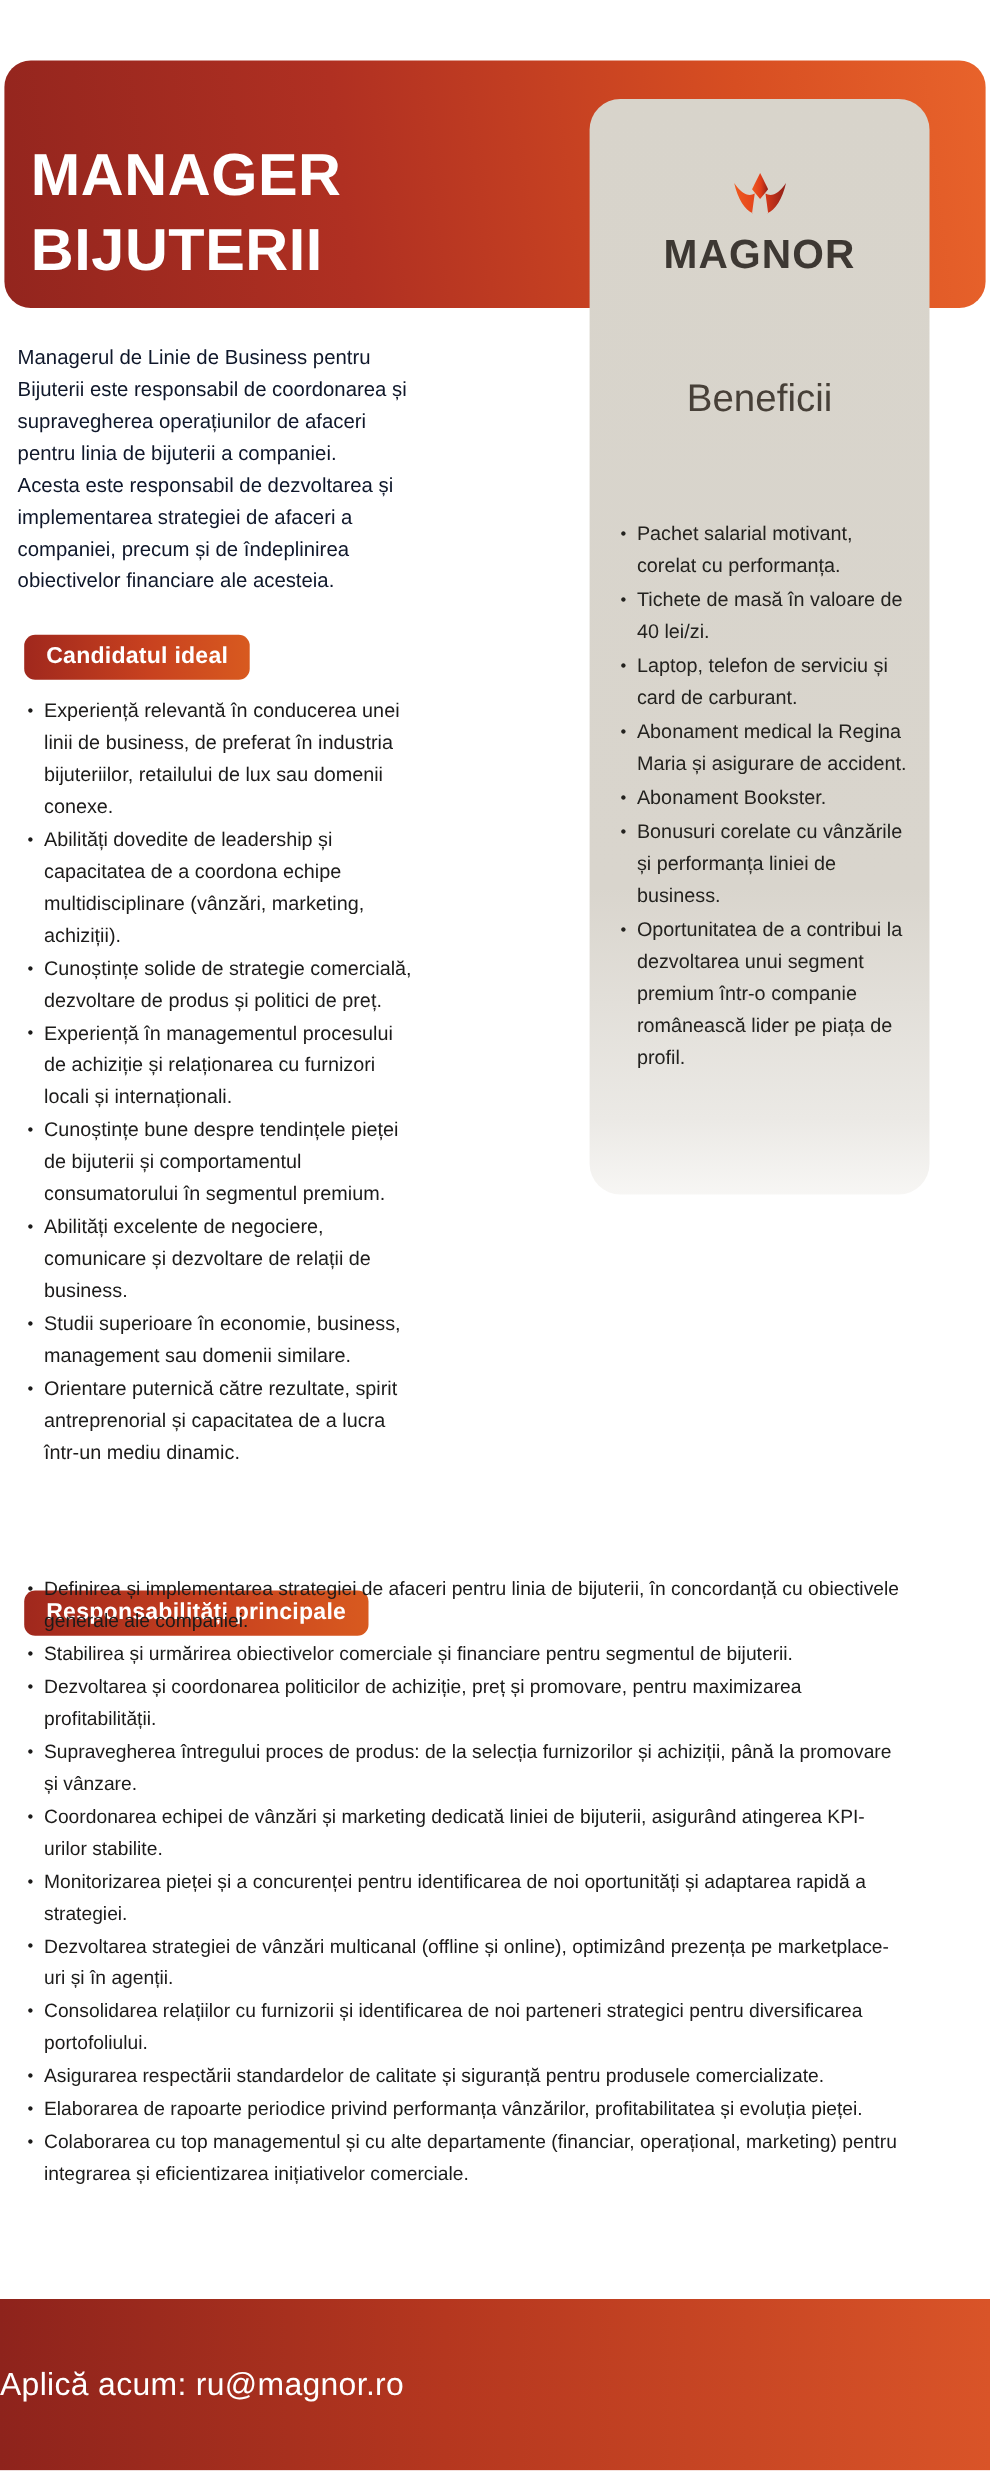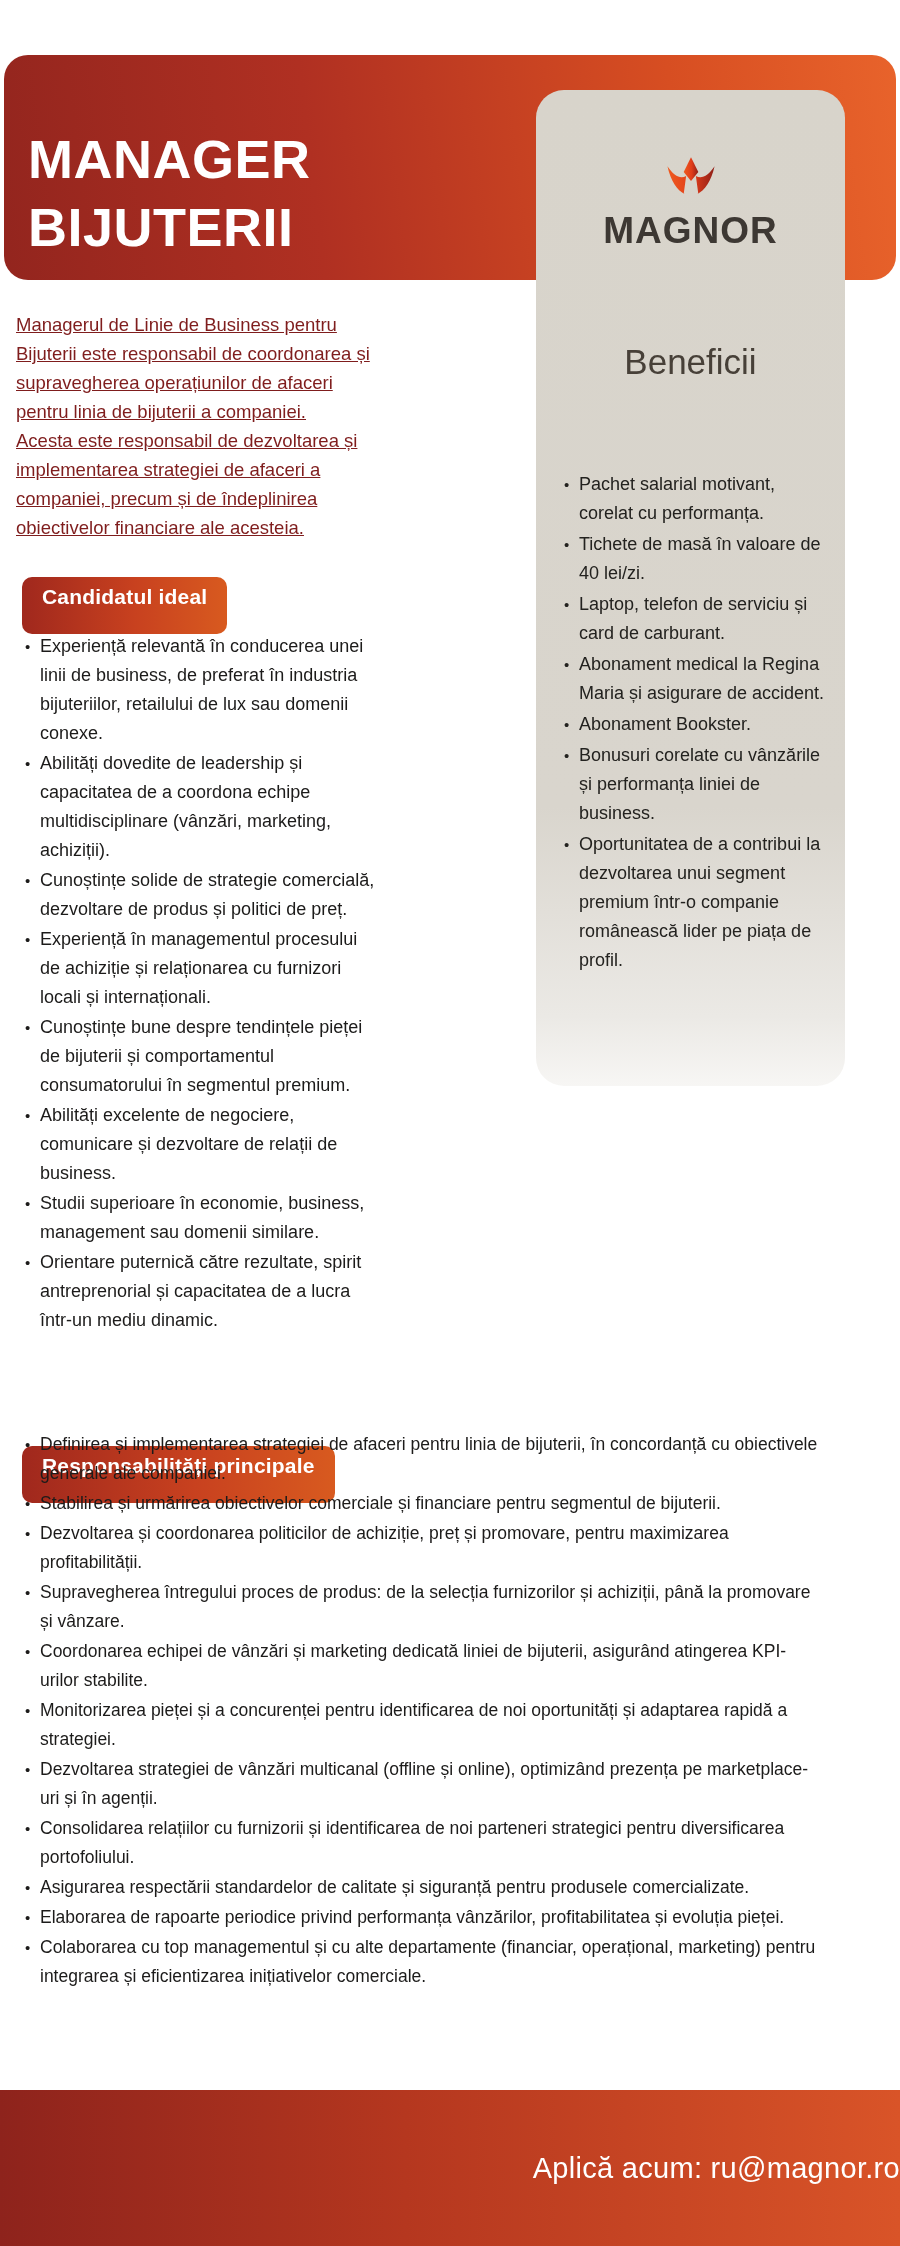--- a/index.html
+++ b/index.html
@@ -28,44 +28,44 @@
   .brand-text { font-size:37px; font-weight:800; color:#3d3833; letter-spacing:1px; }
   .benefits-heading { text-align:center; margin-top:90px; font-size:35px; font-weight:400; color:#474038; }
   .benefits-list {
     margin:88px 0 0 0; padding:0 18px 0 26px; list-style:none;
     font-size:18px; line-height:29px; color:#23221f;
   }
   .benefits-list li { position:relative; padding-left:17px; margin-bottom:2px; }
   .benefits-list li::before { content:"•"; position:absolute; left:2px; top:0; font-size:15px; }
 
   
-  .intro { position:absolute; left:16px; top:310px; width:374px; font-size:18.5px; line-height:29px; color:#7f1d1d;text-decoration:underline; }
+  .intro { position:absolute; left:16px; top:310px; width:374px; font-size:18.5px; line-height:29px; color:#0f172a; }
   .intro p { margin:0; }
 
   .section-badge {
     position:absolute; left:22px; display:inline-block;
-    padding:8px 20px 25px 20px; border-radius:10px;
+    padding:8px 20px 9px 20px; border-radius:10px;
     background:linear-gradient(90deg,#a0281d 0%,#c8411f 55%,#d85a1f 100%);
     color:#ffffff; font-size:21px; font-weight:700; letter-spacing:0.2px;
   }
   .badge-candidat { top:577px; }
   .badge-resp { top:1446px; }
 
   .bullet-list { list-style:none; margin:0; padding:0; color:#1c1b1a; }
   .bullet-list li { position:relative; padding-left:18px; margin-bottom:1px; }
   .bullet-list li::before { content:"•"; position:absolute; left:3px; top:0; font-size:15px; }
 
   .candidate-list { position:absolute; left:22px; top:632px; width:358px; font-size:18px; line-height:29px; }
   .resp-list { position:absolute; left:22px; top:1430px; width:800px; font-size:17.5px; line-height:29px; }
 
   
   .footer {
     position:absolute; left:0; top:2090px; width:900px; height:156px;
     background:linear-gradient(90deg,#8e231c 0%,#b5371f 45%,#d95428 100%);
-    display:flex; align-items:center; justify-content:flex-end;padding-left:24px;
+    display:flex; align-items:center; justify-content:flex-start;
   }
   .footer-text { color:#ffffff; font-size:29px; font-weight:400; letter-spacing:0.3px; }
 </style>
 </head>
 <body>
 
 <div class="page">
 
   <div class="header-card">
     <div class="job-title">

